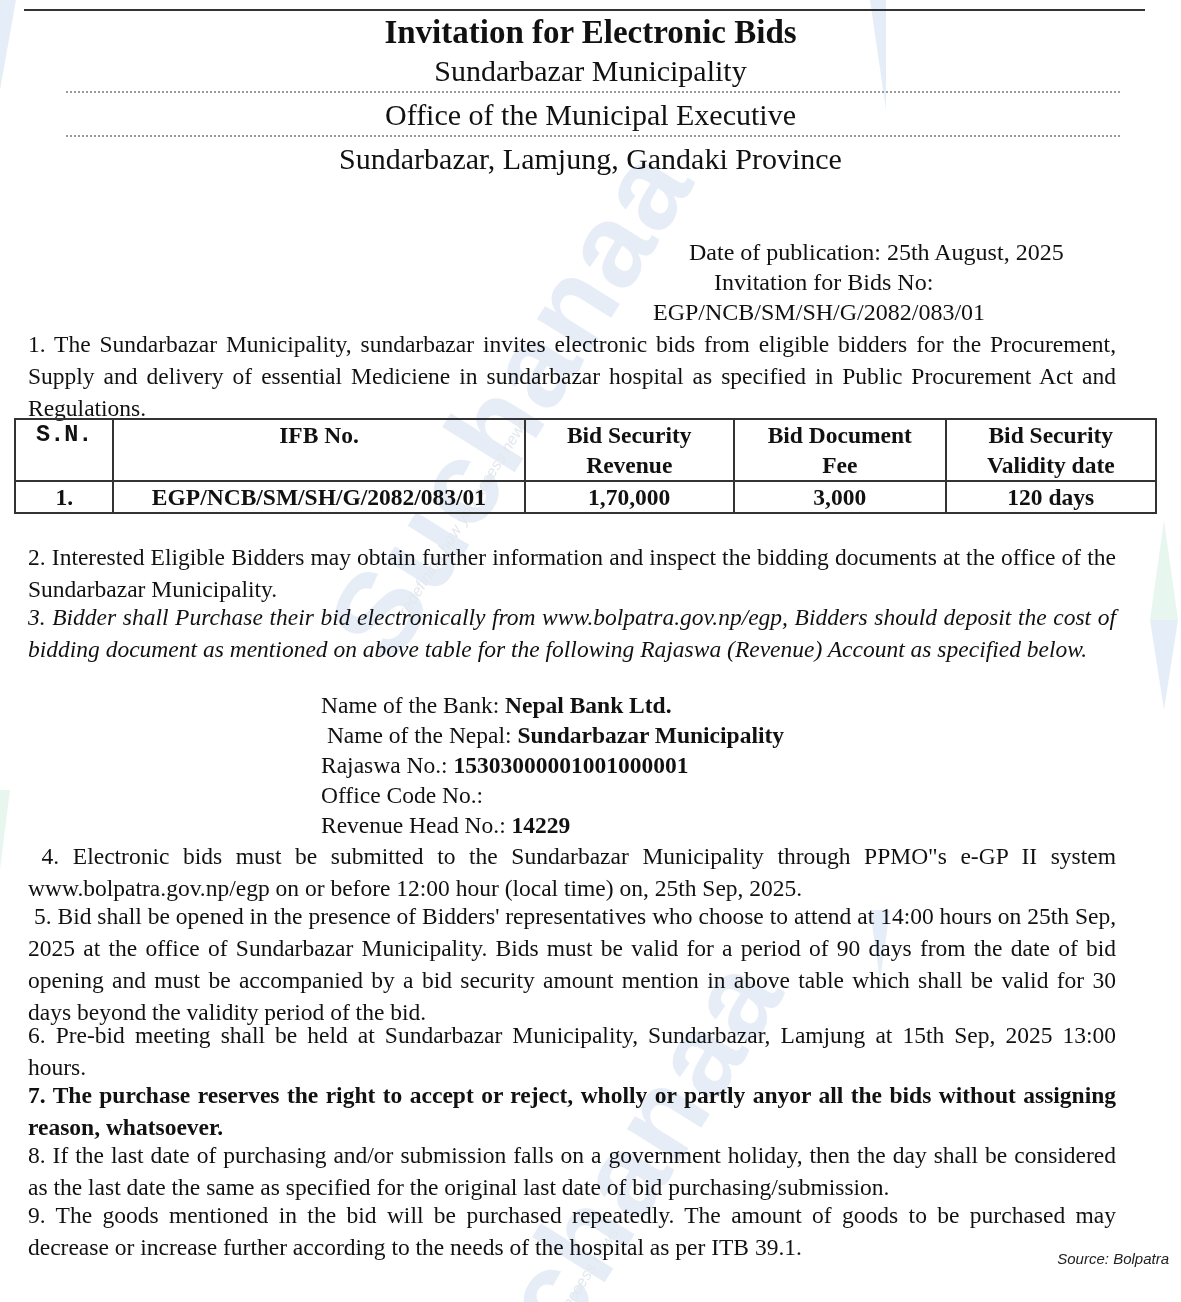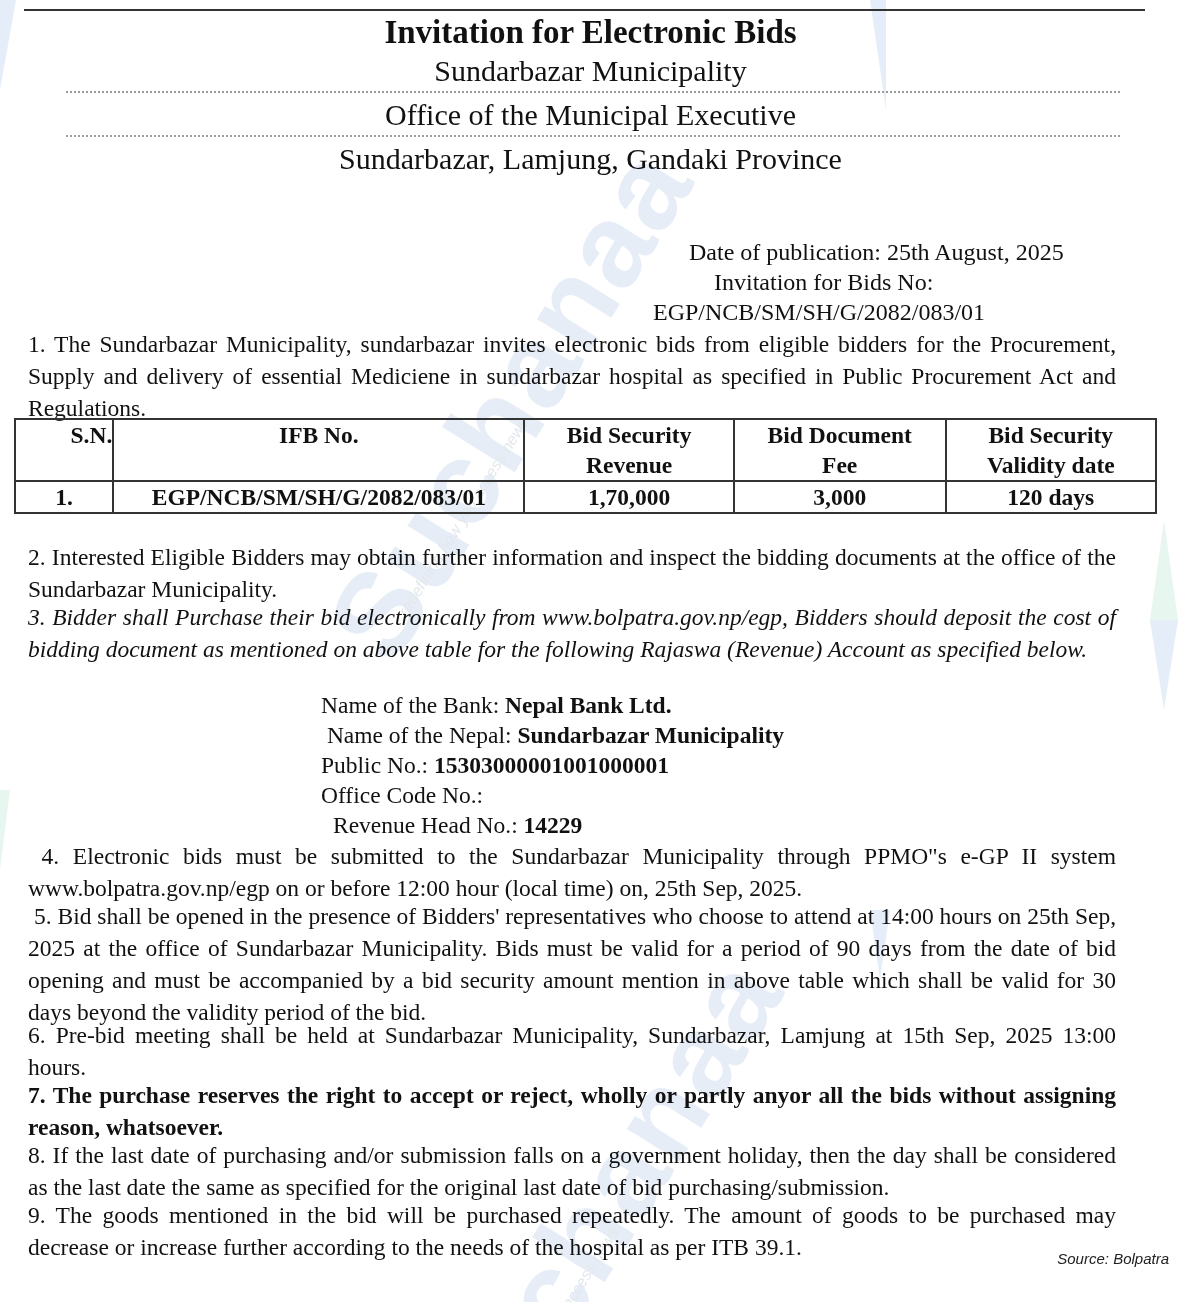--- a/index.html
+++ b/index.html
@@ -30,21 +30,21 @@
   .para { position:absolute; left:28px; width:1088px; font-size:23.5px; line-height:32px; text-align:justify; }
 
   table.bids {
     position:absolute; left:14px; top:418px; width:1143px; border-collapse:collapse;
     font-weight:bold; font-size:23.5px;
   }
   table.bids th, table.bids td { border:2px solid #333; padding:0; line-height:30px; vertical-align:top; }
   table.bids th { height:58px; }
   table.bids td { height:28px; text-align:center; }
   .c1{width:97px} .c2{width:410px} .c3{width:209px} .c4{width:211px} .c5{width:210px}
-  th.c1 { text-align:right; padding-left:12px; }
+  th.c1 { text-align:center; padding-left:12px;font-family:Liberation Mono, monospace; }
 
   .bank { position:absolute; left:321px; font-size:23.5px; line-height:30px; white-space:nowrap; }
   .bank b { font-weight:bold; }
   .source {
     position:absolute; right:12px; top:1250px; font-size:15px; font-style:italic;
     font-family:"Liberation Sans","DejaVu Sans",sans-serif; color:#222;
   }
 </style>
 </head>
 <body>
@@ -108,26 +108,26 @@
 <div class="para" style="top:541px;">2. Interested Eligible Bidders may obtain further information and inspect the bidding documents at the office of the Sundarbazar Municipality.</div>
 <div class="para" style="top:601px;font-style:italic;">3. Bidder shall Purchase their bid electronically from www.bolpatra.gov.np/egp, Bidders should deposit the cost of bidding document as mentioned on above table for the following Rajaswa (Revenue) Account as specified below.</div>
 
 <div class="bank" style="top:690px;">
   <span>Name of the Bank: </span><b>Nepal Bank Ltd.</b>
 </div>
 <div class="bank" style="top:720px;">
   <span style="white-space:pre"> Name of the Nepal: </span><b>Sundarbazar Municipality</b>
 </div>
 <div class="bank" style="top:750px;">
-  <span>Public No.: </span><b>15303000001001000001</b>
+  <span>Rajaswa No.: </span><b>15303000001001000001</b>
 </div>
 <div class="bank" style="top:780px;">
   <span>Office Code No.:</span><b></b>
 </div>
-<div class="bank" style="top:810px;margin-left:12px;">
+<div class="bank" style="top:810px;">
   <span>Revenue Head No.: </span><b>14229</b>
 </div>
 
 <div class="para" style="top:840px; white-space:pre-wrap;"> 4. Electronic bids must be submitted to the Sundarbazar Municipality through PPMO"s e-GP II system www.bolpatra.gov.np/egp on or before 12:00 hour (local time) on, 25th Sep, 2025.</div>
 <div class="para" style="top:900px; white-space:pre-wrap;"> 5. Bid shall be opened in the presence of Bidders' representatives who choose to attend at 14:00 hours on 25th Sep, 2025 at the office of Sundarbazar Municipality. Bids must be valid for a period of 90 days from the date of bid opening and must be accompanied by a bid security amount mention in above table which shall be valid for 30 days beyond the validity period of the bid.</div>
 <div class="para" style="top:1019px;">6. Pre-bid meeting shall be held at Sundarbazar Municipality, Sundarbazar, Lamjung at 15th Sep, 2025 13:00 hours.</div>
 <div class="para" style="top:1079px;font-weight:bold;">7. The purchase reserves the right to accept or reject, wholly or partly anyor all the bids without assigning reason, whatsoever.</div>
 <div class="para" style="top:1139px;">8. If the last date of purchasing and/or submission falls on a government holiday, then the day shall be considered as the last date the same as specified for the original last date of bid purchasing/submission.</div>
 <div class="para" style="top:1199px;">9. The goods mentioned in the bid will be purchased repeatedly. The amount of goods to be purchased may decrease or increase further according to the needs of the hospital as per ITB 39.1.</div>
 

